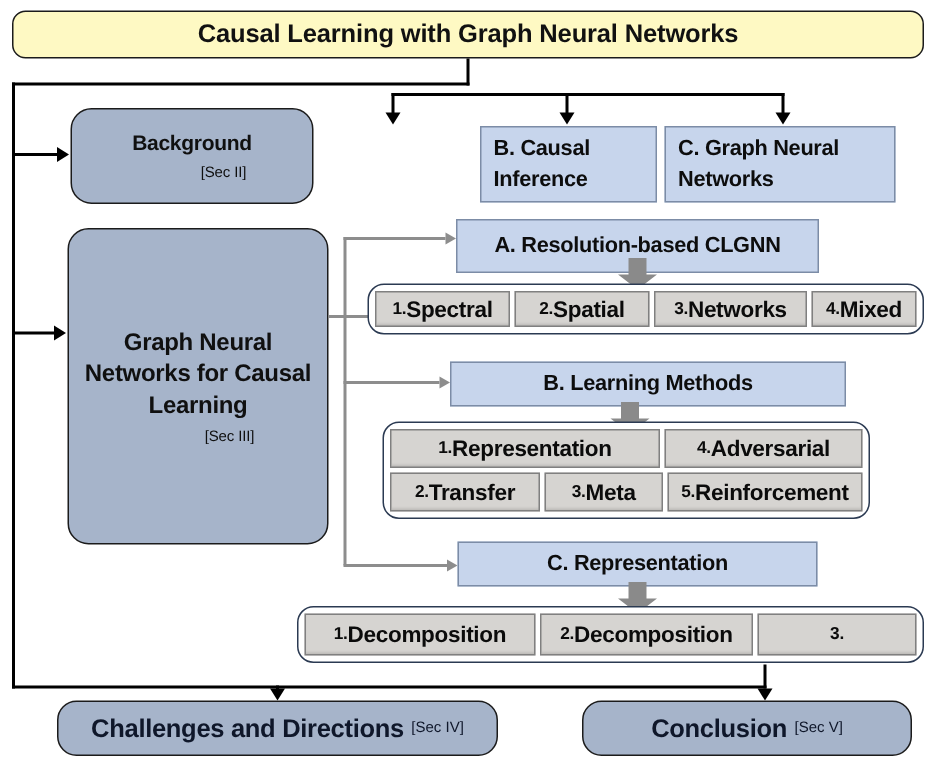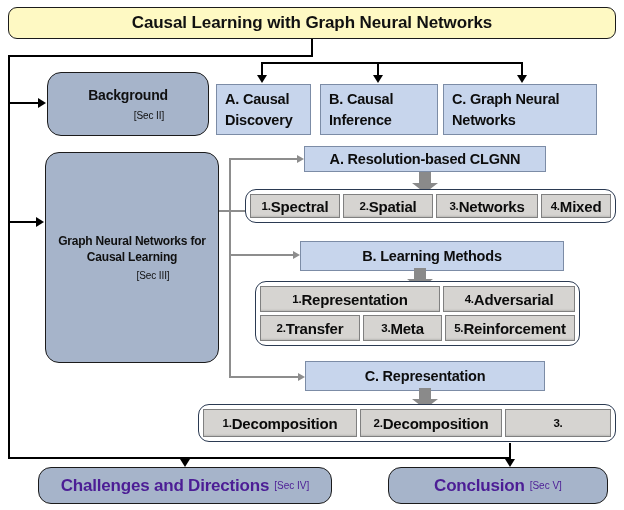--- a/index.html
+++ b/index.html
@@ -53,29 +53,29 @@
   }
   .major-box .msec {
     font-size: 10px;
     font-weight: normal;
     margin-top: 5px;
     letter-spacing: -0.1px;
     padding-left: 42px;
   }
   #box-background { left: 47px; top: 72px; width: 162px; height: 64px; }
   #box-gnn        { left: 45px; top: 152px; width: 174px; height: 211px; }
-  #box-gnn .mtitle { font-size: 12px; line-height: 1.32; }
+  #box-gnn .mtitle { font-size: 16px; line-height: 1.32; }
 
   
   .bottom-box {
     background: #a6b4ca;
     border: 1.8px solid #1b1b1b;
     border-radius: 13px;
     display: flex; align-items: center; justify-content: center;
-    color: #4c1d95;
+    color: #0f172a;
     white-space: nowrap;
   }
   .bottom-box .btitle { font-size: 17px; font-weight: bold; letter-spacing: -0.2px; }
   .bottom-box .bsec  { font-size: 10px; font-weight: normal; margin-left: 5px; }
   #box-challenges { left: 38px;  top: 467px; width: 294px; height: 37px; }
   #box-conclusion { left: 388px; top: 467px; width: 220px; height: 37px; }
 
   
   .lb-box {
     background: #c7d5ec;
@@ -92,21 +92,21 @@
   }
   #lb-causal-discovery { left: 216px; top: 84px; width: 95px;  height: 51px; }
   #lb-causal-inference { left: 320px; top: 84px; width: 118px; height: 51px; }
   #lb-graph-neural     { left: 443px; top: 84px; width: 154px; height: 51px; }
 
   .lb-wide {
     display: flex; align-items: center; justify-content: center;
     font-size: 14.5px;
     letter-spacing: -0.2px;
   }
-  #lb-resolution     { left: 304px; top: 146px; width: 242px; height: 26px; }
+  #lb-resolution     { left: 304px; top: 146px; width: 242px; height: 36px; }
   #lb-learning       { left: 300px; top: 241px; width: 264px; height: 30px; }
   #lb-explainability { left: 305px; top: 361px; width: 240px; height: 30px; }
 
   
   .grey-wrap {
     background: #ffffff;
     border: 1.4px solid #2b3a52;
     border-radius: 11px;
     padding: 4px;
     display: flex;
@@ -186,21 +186,20 @@
   <div class="abs ln-black" style="left:521px; top:62px; width:2px; height:14px;"></div>
   <div class="abs arrow-dn-black" style="left:257px; top:75px;"></div>
   <div class="abs arrow-dn-black" style="left:373px; top:75px;"></div>
   <div class="abs arrow-dn-black" style="left:517px; top:75px;"></div>
 
   <div class="abs major-box" id="box-background">
     <div class="mtitle">Background</div>
     <div class="msec">[Sec II]</div>
   </div>
 
-  <div class="abs lb-box lb-tall" id="lb-causal-discovery">A. Causal Discovery</div>
   <div class="abs lb-box lb-tall" id="lb-causal-inference">B. Causal Inference</div>
   <div class="abs lb-box lb-tall" id="lb-graph-neural">C. Graph Neural Networks</div>
 
   <div class="abs major-box" id="box-gnn">
     <div class="mtitle">Graph Neural Networks for Causal Learning</div>
     <div class="msec">[Sec III]</div>
   </div>
 
   <div class="abs ln-grey" style="left:219px; top:210px; width:30px; height:2px;"></div>
   <div class="abs ln-grey" style="left:229px; top:158px; width:2px; height:219px;"></div>

